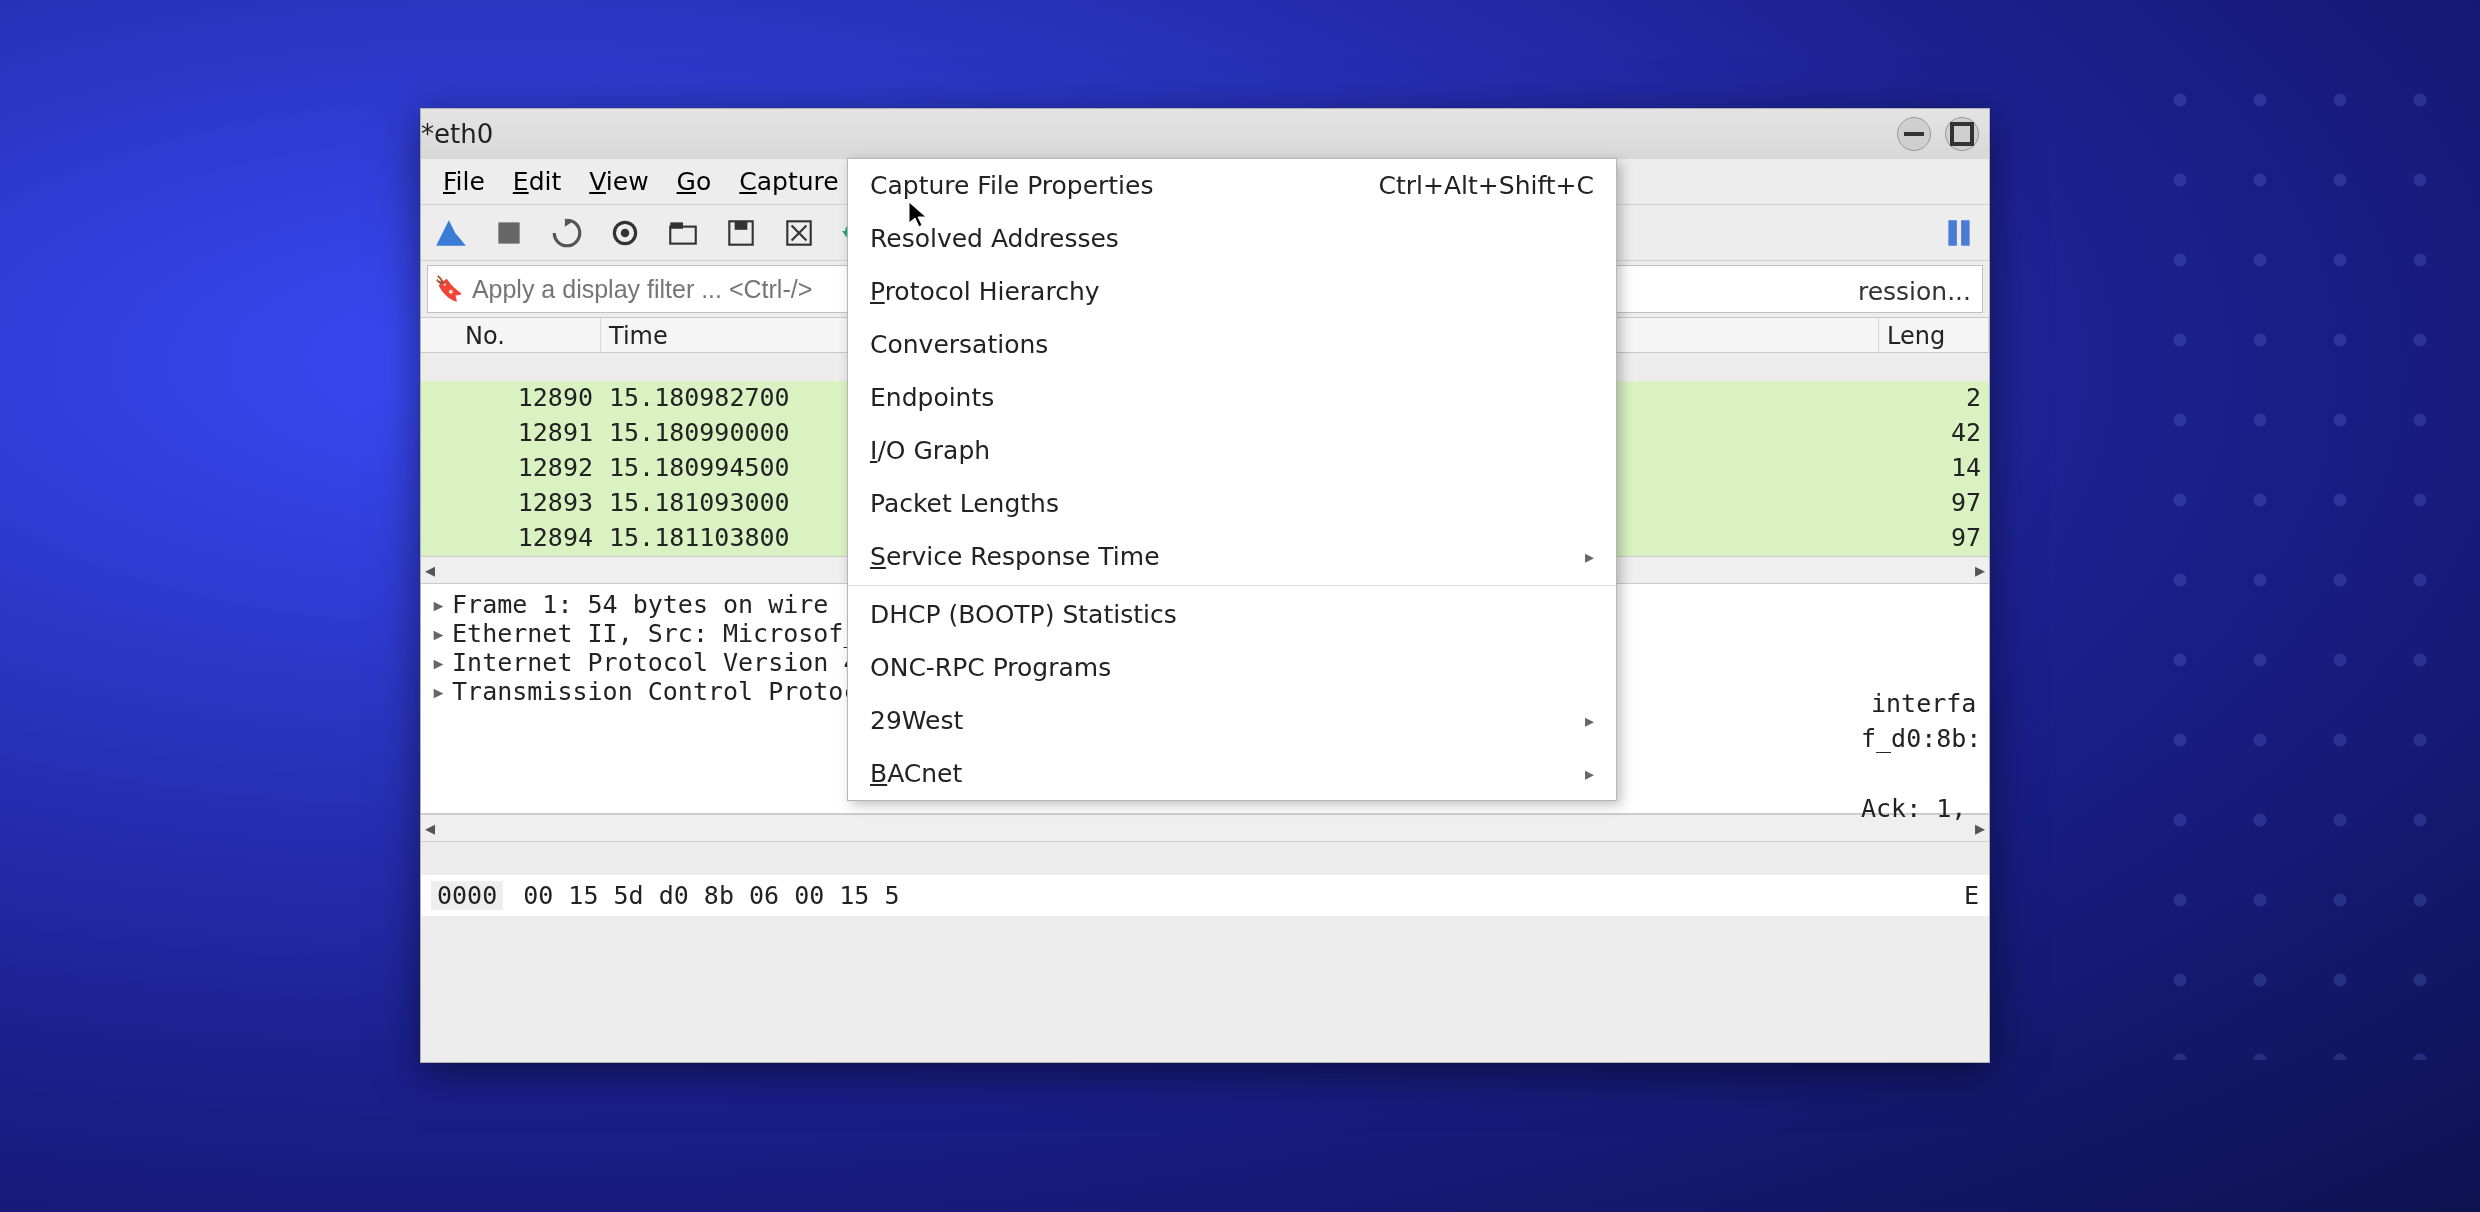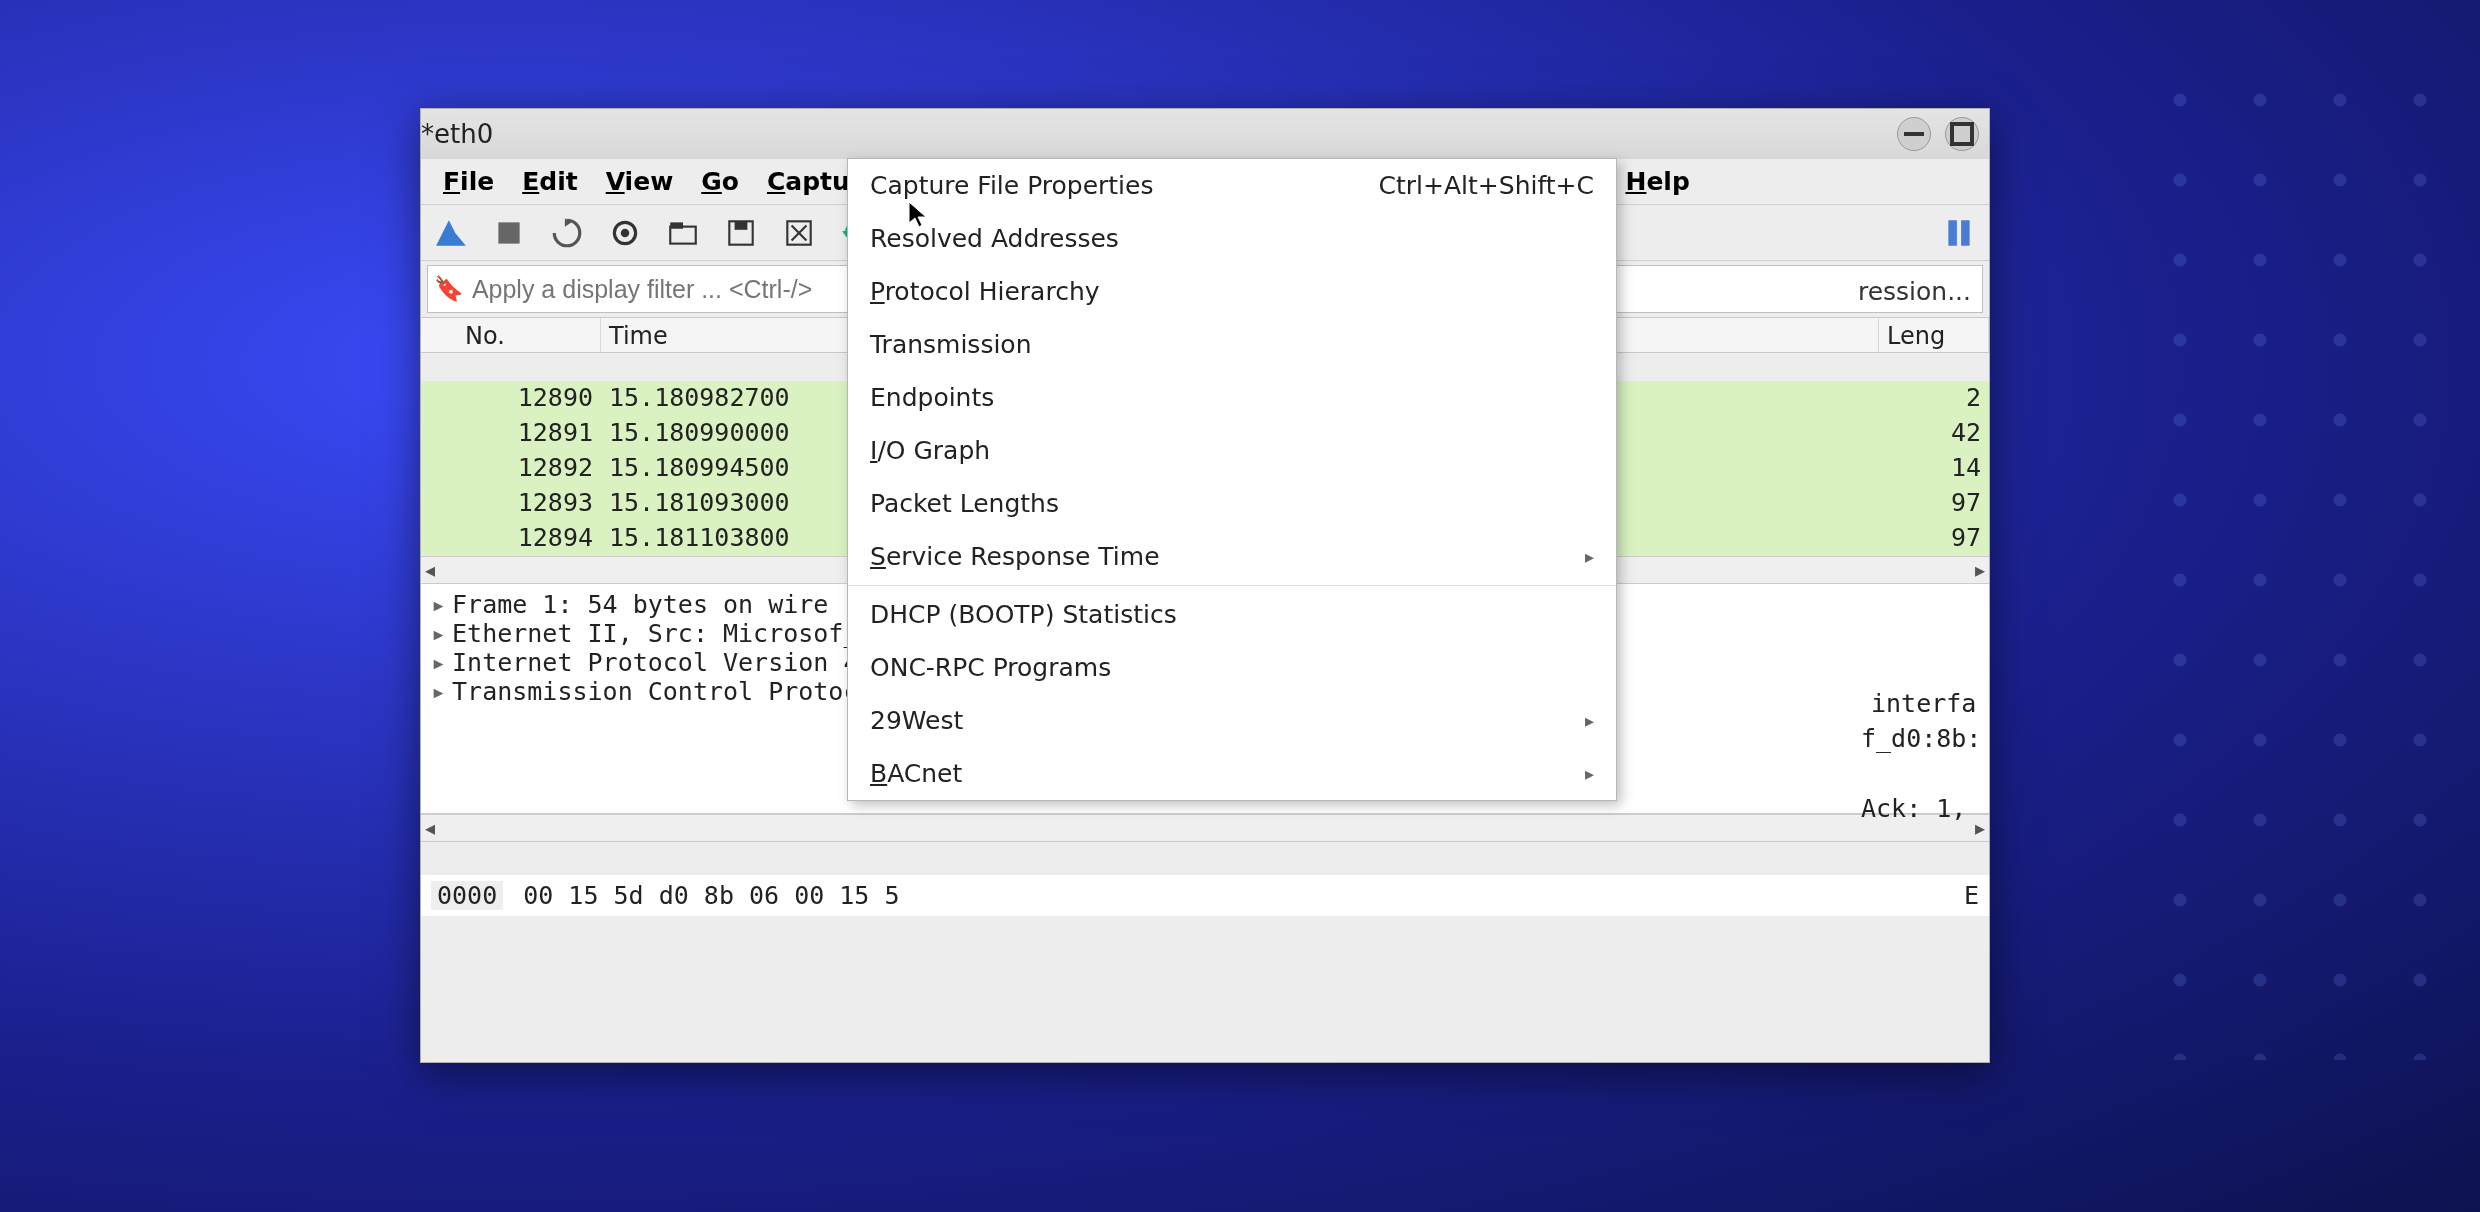--- a/index.html
+++ b/index.html
@@ -52,21 +52,20 @@
     height: 46px;
     background: #ededed;
     display: flex; align-items: center;
     padding: 0 8px;
     font-size: 25px;
     border-bottom: 1px solid #d0d0d0;
   }
   .menubar .mitem {
     padding: 6px 14px;
     cursor: default;
-    font-weight: bold;
   }
   .menubar .mitem.active {
     background: #2f86d6;
     color: white;
   }
   .mitem .ul { text-decoration: underline; }
   .toolbar {
     height: 56px;
     background: #ededed;
     display: flex; align-items: center;
@@ -370,21 +369,21 @@
     </div>
     <div class="ditem">
       <span>Resolved Addresses</span>
         <span></span>
     </div>
     <div class="ditem">
       <span><span class="ul">P</span>rotocol Hierarchy</span>
         <span></span>
     </div>
     <div class="ditem">
-      <span>Transmission</span>
+      <span>Conversations</span>
         <span></span>
     </div>
     <div class="ditem">
       <span>Endpoints</span>
         <span></span>
     </div>
     <div class="ditem">
       <span><span class="ul">I</span>/O Graph</span>
         <span></span>
     </div>

